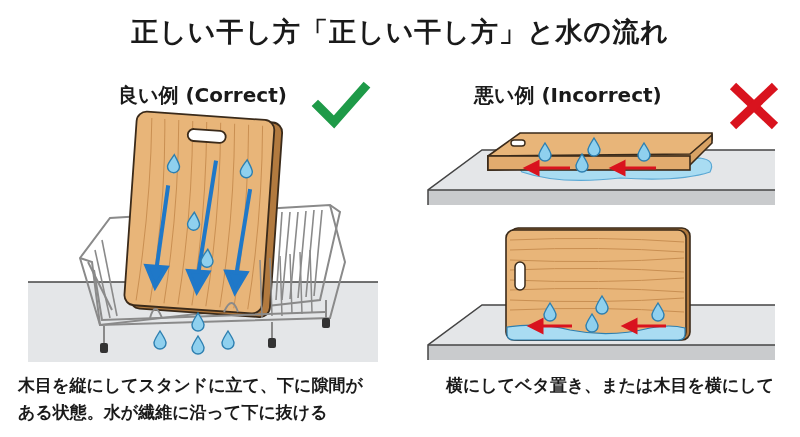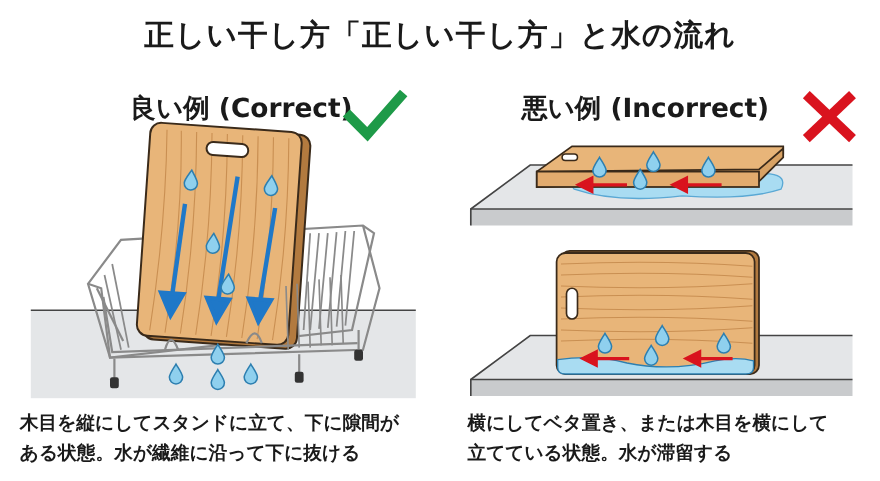--- a/index.html
+++ b/index.html
@@ -1,25 +1,25 @@
 <!DOCTYPE html>
 <html><head>
 <meta charset="utf-8">
 <style>
   html, body { margin: 0; padding: 0; background: #ffffff; }
   body { width: 800px; height: 437px; position: relative; overflow: hidden;
          font-family: "DejaVu Sans", "Liberation Sans", sans-serif; color: #1a1a1a; }
   .title { position: absolute; left: 0; top: 14px; width: 800px; text-align: center;
            font-size: 27px; font-weight: bold; letter-spacing: 1px; }
-  .label { position: absolute; font-size: 24px; font-weight: bold; }
+  .label { position: absolute; font-size: 20px; font-weight: bold; }
   .label-good { left: 118px; top: 82px; }
   .label-bad { left: 474px; top: 82px; }
   .caption { position: absolute; font-size: 17px; font-weight: bold; line-height: 27px; }
   .caption-good { left: 18px; top: 372px; width: 380px; }
-  .caption-bad { left: 425px; top: 372px; width: 370px; text-align: left; }
+  .caption-bad { left: 425px; top: 372px; width: 370px; text-align: center; }
   svg.scene { position: absolute; left: 0; top: 0; }
 </style>
 </head>
 <body>
 
 <div class="title">正しい干し方「正しい干し方」と水の流れ</div>
 <div class="label label-good">良い例 (Correct)</div>
 <div class="label label-bad">悪い例 (Incorrect)</div>
 
 <svg class="scene" width="800" height="437" viewBox="0 0 800 437">
@@ -175,14 +175,13 @@
     <use href="#drop" x="658" y="312"></use>
   </g>
 </svg>
 
 <div class="caption caption-good">
   <div>木目を縦にしてスタンドに立て、下に隙間が</div>
   <div>ある状態。水が繊維に沿って下に抜ける</div>
 </div>
 <div class="caption caption-bad">
   <div>横にしてベタ置き、または木目を横にして</div>
-  <div>立てている状態。水が滞留する</div>
 </div>
 
 </body></html>

